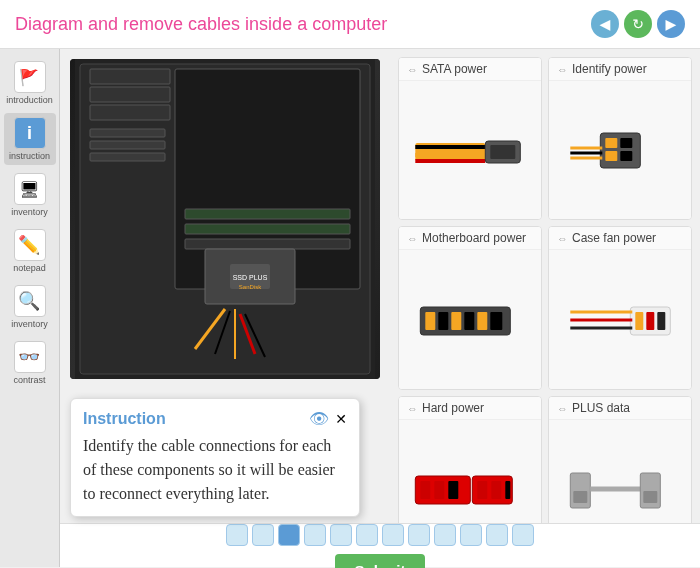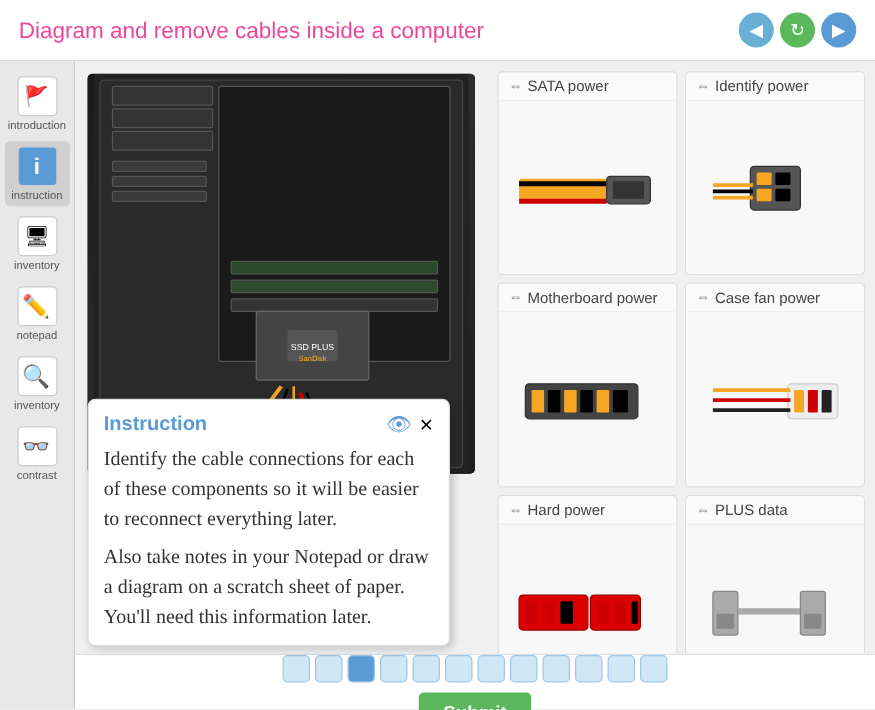--- a/index.html
+++ b/index.html
@@ -368,21 +368,20 @@
       <div class="instruction-popup">
         <div class="instruction-header">
           <span class="instruction-title">Instruction</span>
           <div class="instruction-controls">
             <span style="color:#5b9bd5;cursor:pointer;">👁</span>
             <span style="cursor:pointer;font-size:14px;">✕</span>
           </div>
         </div>
         <div class="instruction-text">
           <p>Identify the cable connections for each of these components so it will be easier to reconnect everything later.</p>
-          <p style="margin-top:6px;">Also take notes in your Notepad or draw a diagram on a scratch sheet of paper. You'll need this information later.</p>
         </div>
       </div>
 
       <div class="bottom-bar">
         <div class="progress-dots">
           <div class="dot"></div>
           <div class="dot"></div>
           <div class="dot active"></div>
           <div class="dot"></div>
           <div class="dot"></div>

